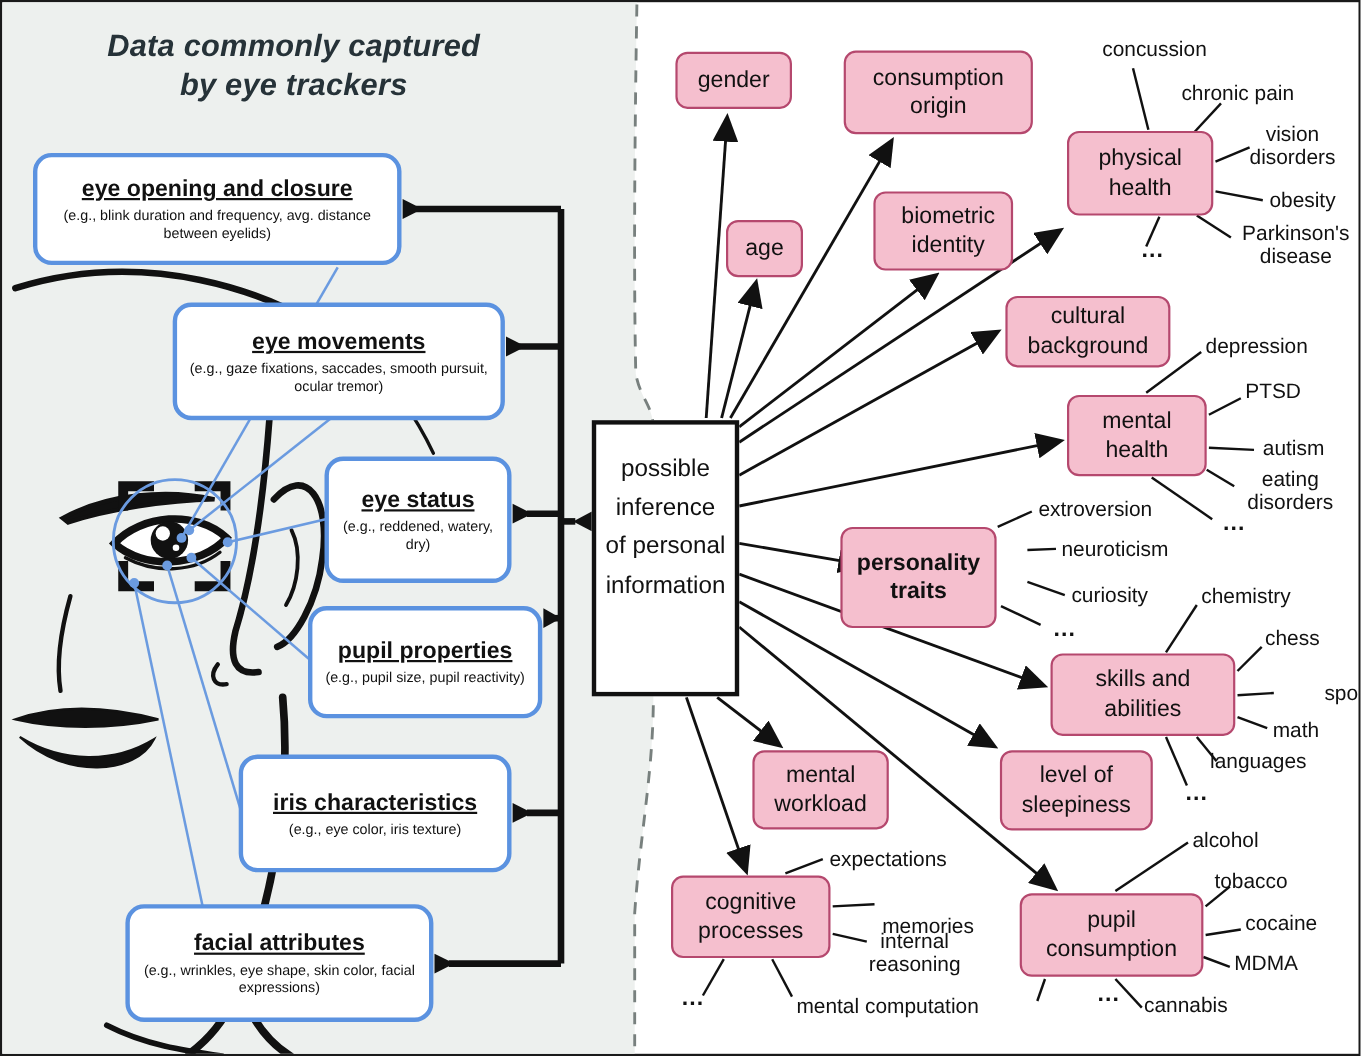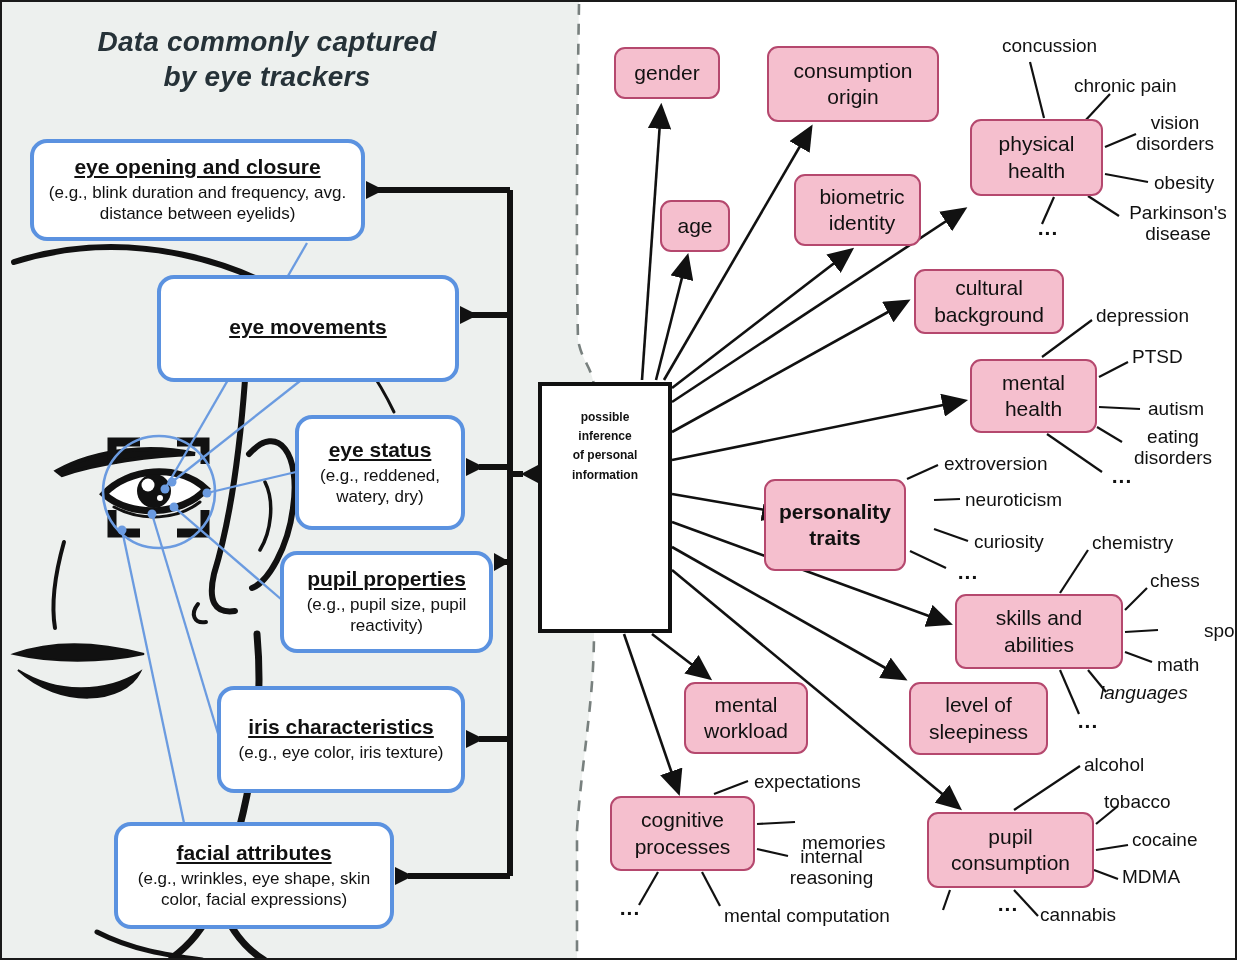--- a/index.html
+++ b/index.html
@@ -13,26 +13,26 @@
   .title{
     font-size:28px;font-weight:bold;color:#263238;text-align:center;
     line-height:1.25;white-space:pre-line;letter-spacing:.2px;
   }
   .bluebox{
     background:#fff;border:4px solid #5b92e0;border-radius:17px;
     display:flex;flex-direction:column;align-items:center;justify-content:center;
     text-align:center;padding:4px 8px;
   }
   .bluebox .bt{font-size:21px;font-weight:bold;text-decoration:underline;margin-bottom:4px;}
-  .bluebox .bd{font-size:17px;line-height:1.22;}
+  .bluebox .bd{font-size:13px;line-height:1.22;}
   .centerbox{
     background:#fff;border:4.5px solid #111;
     text-align:center;padding-top:22px;
   }
-  .centerbox .ct{font-size:12px;line-height:1.6;white-space:pre-line;font-weight:bold;}
+  .centerbox .ct{font-size:22px;line-height:1.6;white-space:pre-line;}
   .pinkbox{
     background:#f5bfce;border:2.5px solid #b5486e;border-radius:11px;
     display:flex;align-items:center;justify-content:center;text-align:center;
     font-size:21px;line-height:1.25;padding:2px 6px;
   }
   .leaf{font-size:19px;line-height:1.13;text-align:center;}
   .leaf.l{text-align:left;}
   .dots{font-size:21px;font-weight:bold;letter-spacing:1px;}
 </style>
 </head>
@@ -210,20 +210,21 @@
 
   <div class="abs title" style="left:45px;top:22px;width:440px;font-style:italic;">Data commonly captured
 by eye trackers</div>
 
   <div class="abs bluebox" style="left:28px;top:137px;width:335px;height:102px;">
     <div class="bt">eye opening and closure</div>
     <div class="bd">(e.g., blink duration and frequency, avg. distance between eyelids)</div>
   </div>
   <div class="abs bluebox" style="left:155px;top:273px;width:302px;height:107px;">
     <div class="bt">eye movements</div>
+    <div class="bd">(e.g., gaze fixations, saccades, smooth pursuit, ocular tremor)</div>
   </div>
   <div class="abs bluebox" style="left:293px;top:413px;width:170px;height:115px;">
     <div class="bt">eye status</div>
     <div class="bd">(e.g., reddened, watery, dry)</div>
   </div>
   <div class="abs bluebox" style="left:278px;top:549px;width:213px;height:102px;">
     <div class="bt">pupil properties</div>
     <div class="bd">(e.g., pupil size, pupil reactivity)</div>
   </div>
   <div class="abs bluebox" style="left:215px;top:684px;width:248px;height:107px;">
@@ -271,21 +272,21 @@
 
   <div class="abs leaf l" style="left:942px;top:451px;width:130px;">extroversion</div>
   <div class="abs leaf l" style="left:963px;top:487px;width:125px;">neuroticism</div>
   <div class="abs leaf l" style="left:972px;top:529px;width:100px;">curiosity</div>
   <div class="abs leaf dots" style="left:946px;top:558px;width:40px;">...</div>
 
   <div class="abs leaf l" style="left:1090px;top:530px;width:110px;">chemistry</div>
   <div class="abs leaf l" style="left:1148px;top:568px;width:70px;">chess</div>
   <div class="abs leaf l" style="left:1162px;top:618px;width:70px;margin-left:40px;">sports</div>
   <div class="abs leaf l" style="left:1155px;top:652px;width:60px;">math</div>
-  <div class="abs leaf l" style="left:1098px;top:680px;width:110px;font-style:italic;">languages</div>
+  <div class="abs leaf l" style="left:1098px;top:680px;width:110px;">languages</div>
   <div class="abs leaf dots" style="left:1066px;top:707px;width:40px;">...</div>
 
   <div class="abs leaf l" style="left:752px;top:769px;width:125px;">expectations</div>
   <div class="abs leaf l" style="left:800px;top:810px;width:95px;margin-top:20px;">memories</div>
   <div class="abs leaf" style="left:782px;top:844px;width:95px;">internal reasoning</div>
   <div class="abs leaf l" style="left:722px;top:903px;width:190px;">mental computation</div>
   <div class="abs leaf dots" style="left:608px;top:894px;width:40px;">...</div>
 
   <div class="abs leaf l" style="left:1082px;top:752px;width:80px;">alcohol</div>
   <div class="abs leaf l" style="left:1102px;top:789px;width:85px;">tobacco</div>

